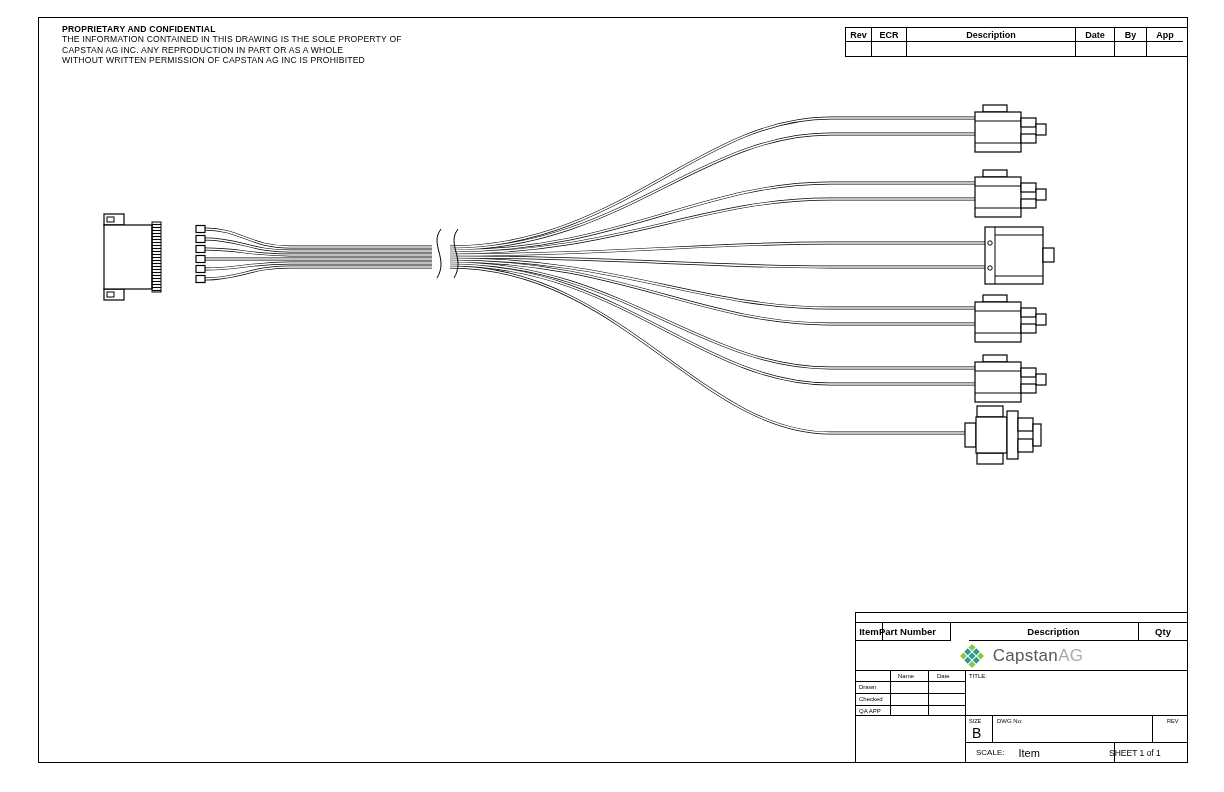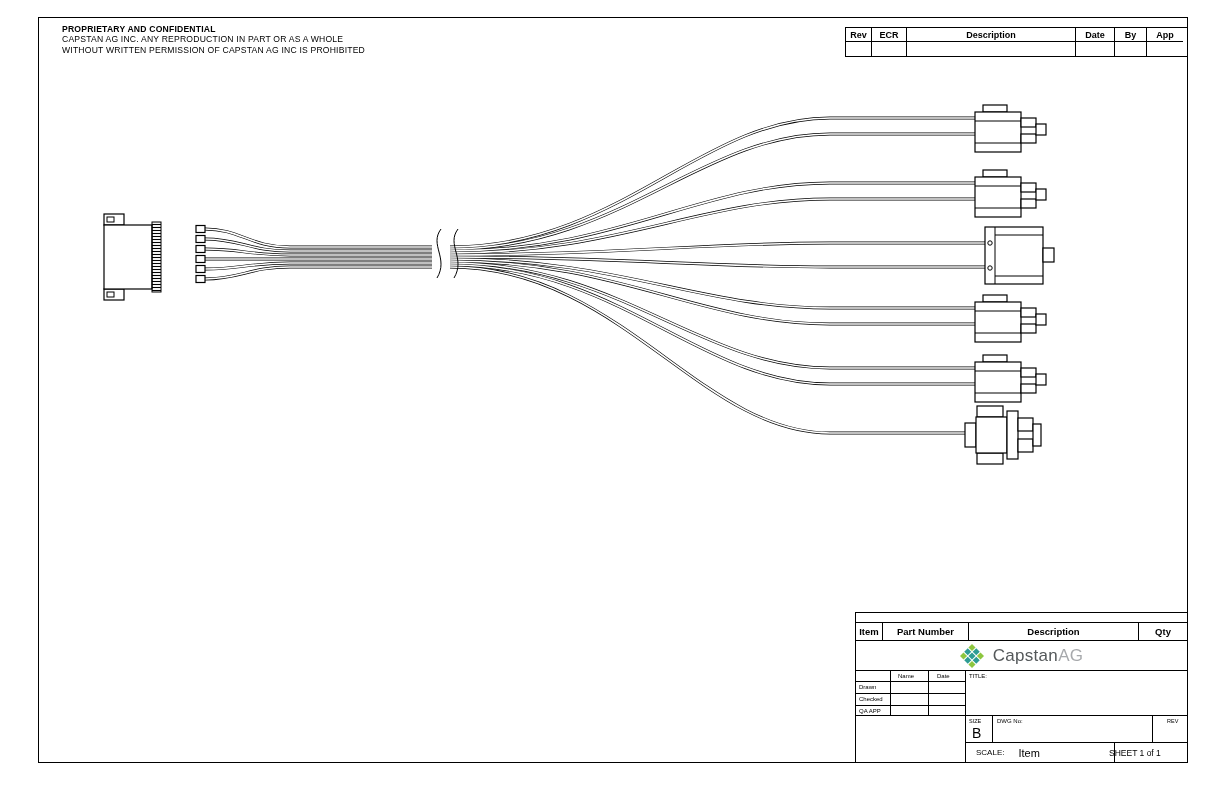--- a/index.html
+++ b/index.html
@@ -51,20 +51,21 @@
 </style>
 </head>
 <body>
 
 <div class="stage">
 
   <div class="abs sheet-border"></div>
 
   <div class="abs notice">
     <div class="t">PROPRIETARY AND CONFIDENTIAL</div>
+    <div>THE INFORMATION CONTAINED IN THIS DRAWING IS THE SOLE PROPERTY OF</div>
     <div>CAPSTAN AG INC. ANY REPRODUCTION IN PART OR AS A WHOLE</div>
     <div>WITHOUT WRITTEN PERMISSION OF CAPSTAN AG INC IS PROHIBITED</div>
   </div>
 
   <div class="abs rev-table">
     <div class="c">Rev</div>
     <div class="c">ECR</div>
     <div class="c">Description</div>
     <div class="c">Date</div>
     <div class="c">By</div>
@@ -204,21 +205,21 @@
     <use href="#connB" x="985" y="227"></use>
     <use href="#connA" x="975" y="295"></use>
     <use href="#connA" x="975" y="355"></use>
     <use href="#connC" x="965" y="406"></use>
   </svg>
 
   <div class="abs tb">
 
     <div class="cell bb" style="left:0;top:0;width:331px;height:10px;"></div>
     <div class="cell bb br bomh" style="left:0;top:10px;width:27px;height:18px;">Item</div>
-    <div class="cell bb br bomh" style="left:27px;top:10px;width:86px;height:18px;">Part Number</div>
+    <div class="cell bb br bomh" style="left:9px;top:10px;width:86px;height:18px;">Part Number</div>
     <div class="cell bb br bomh" style="left:113px;top:10px;width:170px;height:18px;">Description</div>
     <div class="cell bb bomh" style="left:283px;top:10px;width:48px;height:18px;">Qty</div>
 
     <div class="cell bb logo-row" style="left:0;top:28px;width:331px;height:30px;">
       <svg width="24" height="24" viewBox="0 0 24 24">
         <g transform="rotate(45 12 12)">
           <rect x="3.5" y="3.5" width="5" height="5" fill="#8DC63F"></rect>
           <rect x="9.5" y="3.5" width="5" height="5" fill="#2D9C93"></rect>
           <rect x="15.5" y="3.5" width="5" height="5" fill="#8DC63F"></rect>
           <rect x="3.5" y="9.5" width="5" height="5" fill="#2D9C93"></rect>

